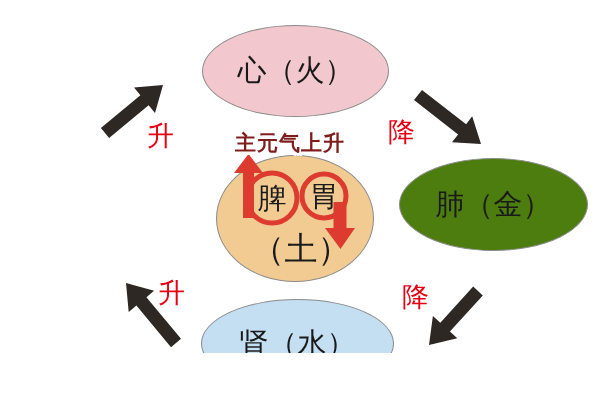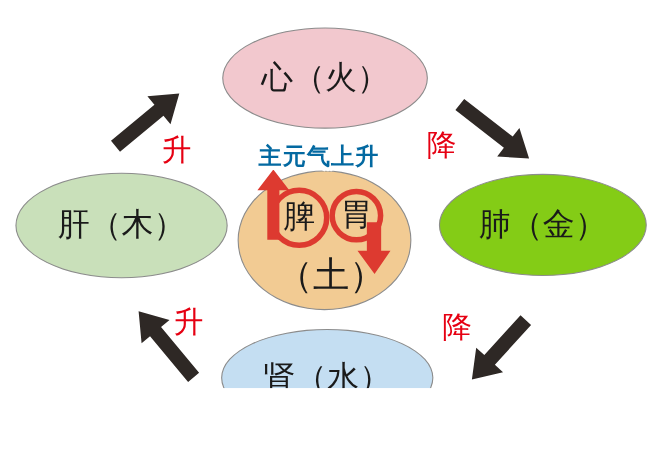--- a/index.html
+++ b/index.html
@@ -1,39 +1,39 @@
 <!DOCTYPE html>
 <html><head>
 <meta charset="utf-8">
 <style>
   html,body{margin:0;padding:0;background:#ffffff;}
   #canvas{
     position:relative;
     width:600px;height:353px;
     background:#ffffff;
     overflow:hidden;
-    font-family:Liberation Sans, sans-serif;
+    font-family:Liberation Serif, serif;
   }
   .ellipse{
     position:absolute;
     border:1.4px solid #8c8c8c;
     border-radius:50%;
     display:flex;align-items:center;justify-content:center;
     box-sizing:border-box;
     z-index:1;
   }
   .ellipse .node-label{
     color:#1a1a1a;
     font-size:29px;
     letter-spacing:0px;
     white-space:nowrap;
   }
   #heart-ellipse{left:202px;top:25px;width:187px;height:92px;background:#f2c8ce;}
   #liver-ellipse{left:14px;top:157px;width:193px;height:96px;background:#c9e0ba;}
-  #lung-ellipse{left:399px;top:158px;width:189px;height:93px;background:#84cc16;}
+  #lung-ellipse{left:399px;top:158px;width:189px;height:93px;background:#4d7c0f;}
   #kidney-ellipse{left:201px;top:299px;width:193px;height:89px;background:#c4def2;text-align:right;}
   #earth-ellipse{left:216px;top:155px;width:158px;height:127px;background:#f2cb93;}
 
   #arrow-layer{
     position:absolute;left:0;top:0;width:600px;height:413px;
     z-index:2;pointer-events:none;
   }
 
   .center-char{
     position:absolute;z-index:3;
@@ -50,21 +50,21 @@
     color:#e60012;font-size:27px;line-height:1;
     white-space:nowrap;
   }
   #ascend-top-label{left:147px;top:123px;}
   #descend-top-label{left:388px;top:119px;}
   #ascend-bottom-label{left:158px;top:280px;}
   #descend-bottom-label{left:402px;top:284px;}
 
   .outlined-note{
     position:absolute;z-index:4;
-    color:#0369a1;
+    color:#7f1d1d;
     font-size:21px;font-weight:bold;
     letter-spacing:1px;line-height:1;
     transform:translate(-50%,-50%);
     white-space:nowrap;
     -webkit-text-stroke:5px #ffffff;
     paint-order:stroke fill;
     text-shadow:
       -3px -3px 0 #fff, 3px -3px 0 #fff, -3px 3px 0 #fff, 3px 3px 0 #fff,
       -3px 0 0 #fff, 3px 0 0 #fff, 0 -3px 0 #fff, 0 3px 0 #fff,
       -2px -1px 0 #fff, 2px 1px 0 #fff, -1px 2px 0 #fff, 1px -2px 0 #fff;
@@ -72,23 +72,20 @@
   #qi-up-note{left:290px;top:143px;}
   #qi-down-note{left:400px;top:261px;}
 </style>
 </head>
 <body>
 
 <div id="canvas">
 
   <div class="ellipse" id="heart-ellipse">
     <span class="node-label">心（火）</span>
-  </div>
-  <div class="ellipse" id="liver-ellipse">
-    <span class="node-label">肝（木）</span>
   </div>
   <div class="ellipse" id="lung-ellipse">
     <span class="node-label">肺（金）</span>
   </div>
   <div class="ellipse" id="kidney-ellipse">
     <span class="node-label">肾（水）</span>
   </div>
   <div class="ellipse" id="earth-ellipse"></div>
 
   <svg id="arrow-layer" viewBox="0 0 600 413" xmlns="http://www.w3.org/2000/svg">

